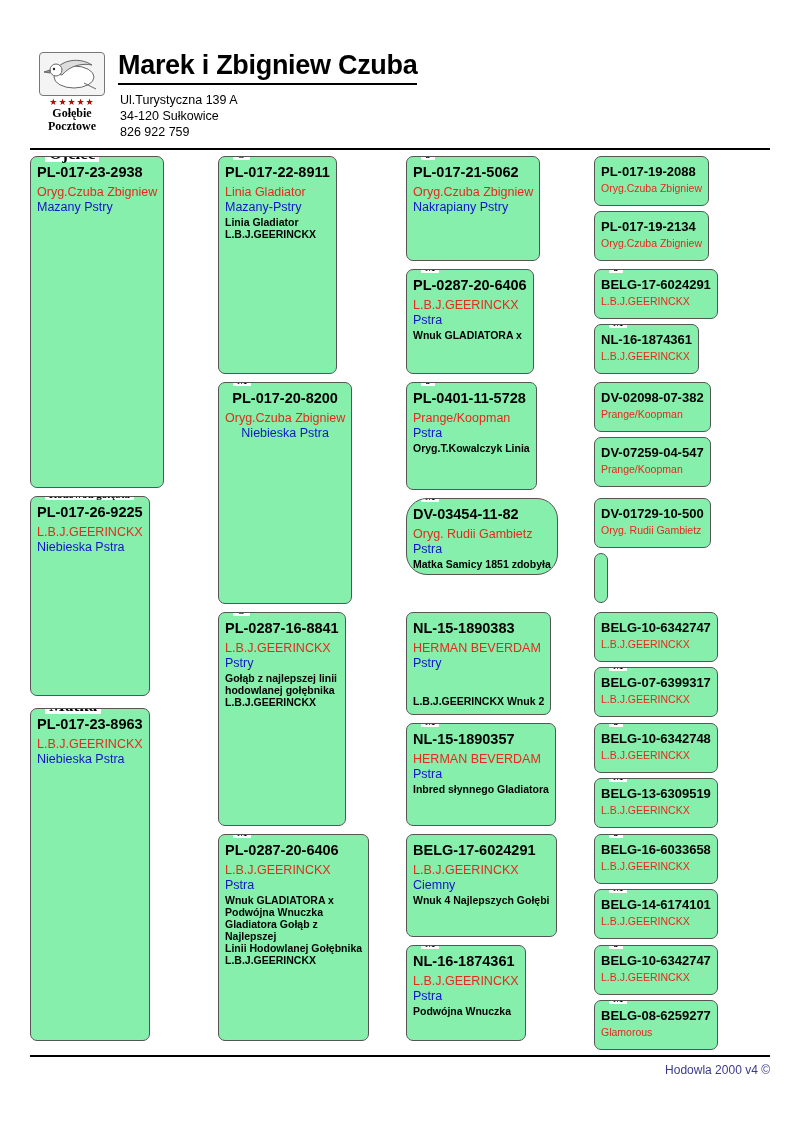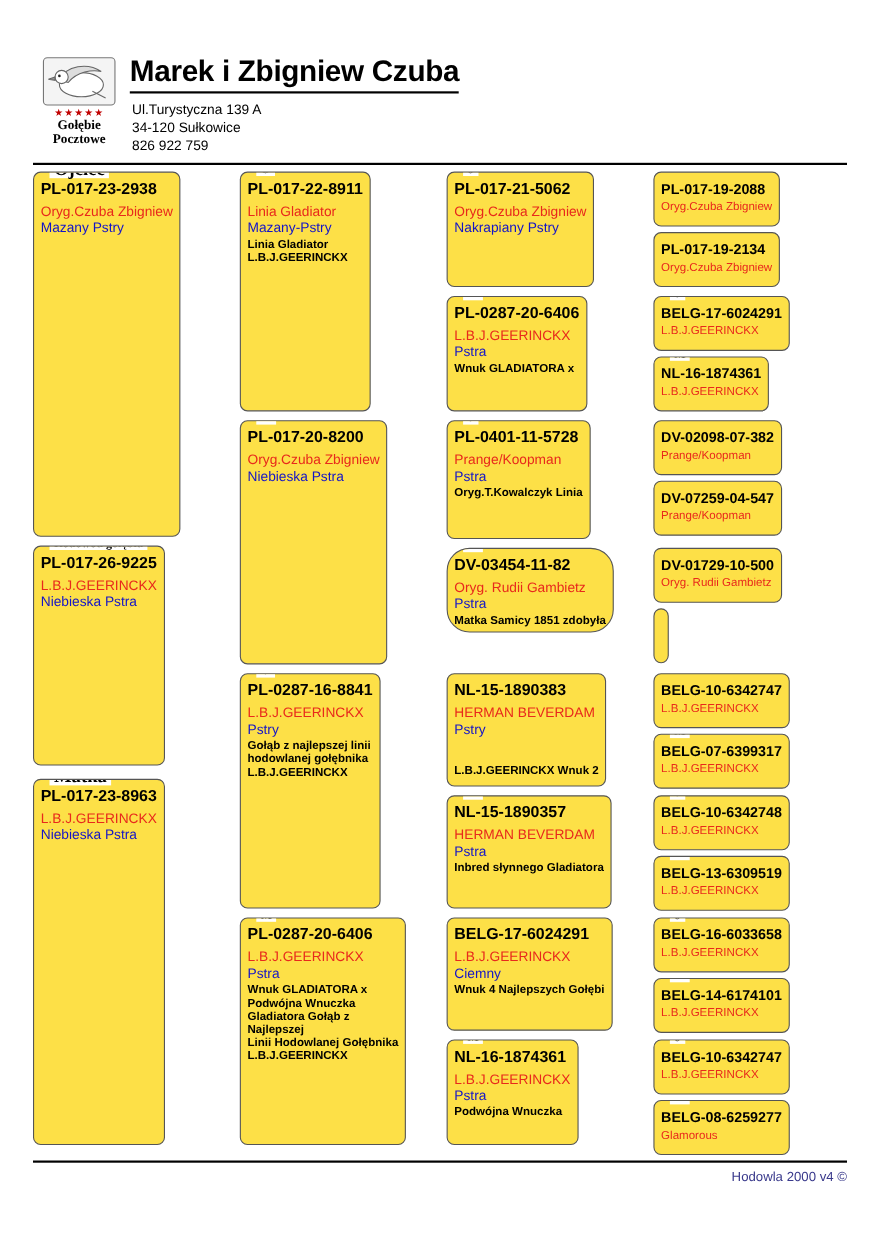--- a/index.html
+++ b/index.html
@@ -91,21 +91,21 @@
   .c2 { left: 188px; width: 178px; }
   .c3 { left: 376px; width: 178px; }
   .c4 { left: 564px; width: 176px; }
 
   .box {
     position: absolute;
     border: 1px solid #555;
     border-radius: 7px;
     box-sizing: border-box;
     padding: 4px 6px 4px 6px;
-    background: #fde047;
+    background: #86efac;
     overflow: hidden;
   }
   .box .lbl {
     position: absolute;
     top: -8px;
     left: 14px;
     background: #fff;
     padding: 0 4px;
     font-family: "Liberation Serif", serif;
     font-weight: bold;
@@ -219,21 +219,21 @@
       <div class="box" style="top:0px; height:218px;">
         <div class="lbl">O</div>
         <div class="ring">PL-017-22-8911</div>
         <div class="gap"></div>
         <div class="red">Linia Gladiator</div>
         <div class="blue">Mazany-Pstry</div>
         <div class="note" style="white-space:pre-line;">Linia Gladiator
 L.B.J.GEERINCKX</div>
       </div>
 
-      <div class="box" style="top:226px; height:222px;">
+      <div class="box" style="top:226px; height:222px;text-align:center;">
         <div class="lbl">M</div>
         <div class="ring">PL-017-20-8200</div>
         <div class="gap"></div>
         <div class="red">Oryg.Czuba Zbigniew</div>
         <div class="blue">Niebieska Pstra</div>
         <div class="note" style="white-space:pre-line;"></div>
       </div>
 
       <div class="box" style="top:456px; height:214px;">
         <div class="lbl">O</div>

